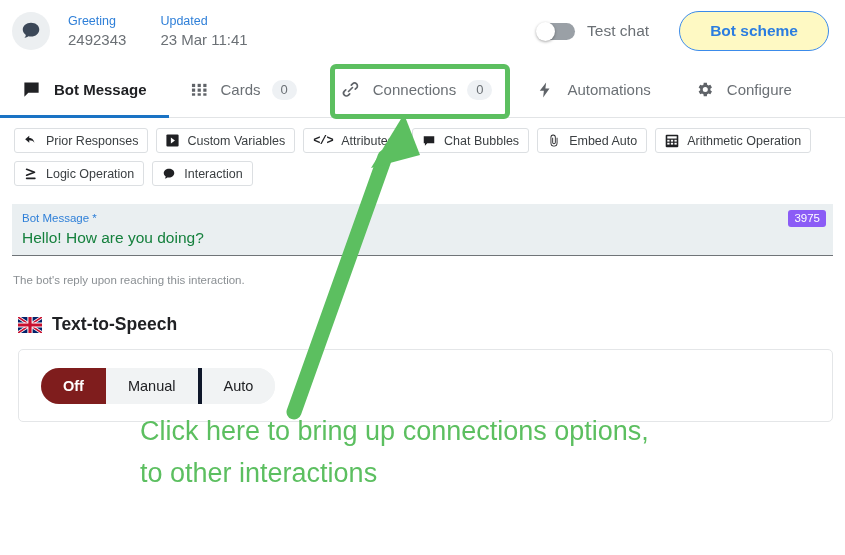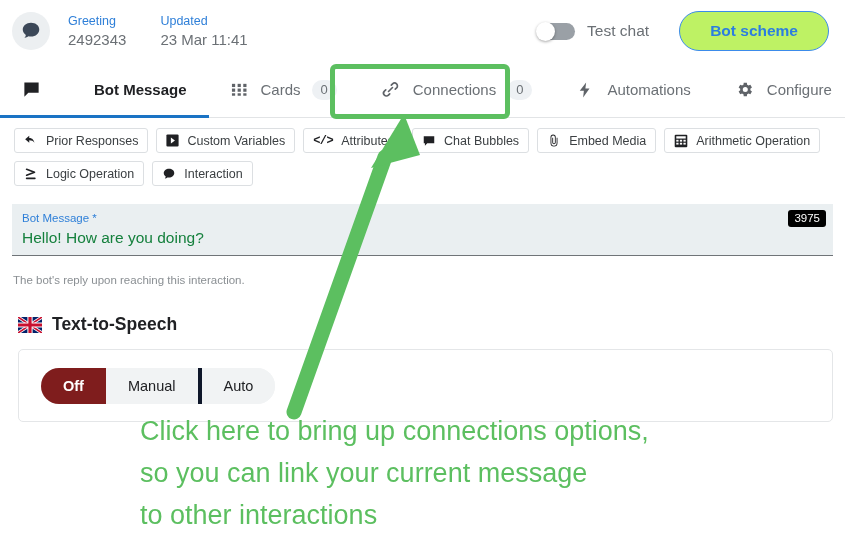--- a/index.html
+++ b/index.html
@@ -85,21 +85,21 @@
     box-shadow: 0 1px 3px rgba(0,0,0,.35);
   }
   .toggle-label {
     margin-left: 12px;
     font-size: 15.5px;
     color: #6b7075;
   }
   .btn-outline {
     border: 1.5px solid #3b8bea;
     color: #2b7de0;
-    background: #bef264;
+    background: #fef9c3;
     border-radius: 22px;
     padding: 10px 30px;
     font-size: 15.5px;
     font-weight: bold;
     font-family: "Liberation Sans", sans-serif;
     cursor: pointer;
     line-height: 18px;
   }
 
   
@@ -123,21 +123,20 @@
     white-space: nowrap;
   }
   .tab .tab-icon {
     display: flex;
     align-items: center;
     margin-right: 13px;
   }
   .tab.active {
     color: #202124;
     font-weight: bold;
-    gap: 40px;
   }
   .tab.active::after {
     content: "";
     position: absolute;
     left: 0; right: 0; bottom: -1px;
     height: 3px;
     background: #1a73c4;
   }
   .badge {
     margin-left: 11px;
@@ -222,21 +221,21 @@
   .field-value {
     color: #15803d;
     font-size: 15.5px;
     line-height: 22px;
     margin-top: 2px;
   }
   .field-counter {
     position: absolute;
     right: 7px;
     top: 6px;
-    background: #000000;
+    background: #8b5cf6;
     color: #ffffff;
     font-size: 11.5px;
     border-radius: 3px;
     padding: 2px 6px;
     line-height: 13px;
   }
   .field-help {
     font-size: 11.5px;
     color: #8a8f93;
     margin-top: 18px;
@@ -447,21 +446,21 @@
     </span>
     <span>Chat Bubbles</span>
   </div>
 
   <div class="chip">
     <span class="chip-icon">
       <svg width="14" height="14" viewBox="0 0 24 24" fill="#202124">
         <path d="M16.5 6.5v9a4.5 4.5 0 11-9 0V5.5a3 3 0 116 0v9a1.5 1.5 0 11-3 0v-8H9v8a3 3 0 106 0v-9a4.5 4.5 0 10-9 0v10a6 6 0 0012 0v-9z"></path>
       </svg>
     </span>
-    <span>Embed Media</span>
+    <span>Embed Auto</span>
   </div>
 
   <div class="chip">
     <span class="chip-icon">
       <svg width="14" height="14" viewBox="0 0 16 16" fill="none">
         <rect x="0.8" y="0.8" width="14.4" height="14.4" rx="1.2" fill="#202124"></rect>
         <rect x="2.6" y="2.6" width="10.8" height="2.6" fill="#ffffff"></rect>
         <rect x="2.6" y="6.6" width="2.6" height="2.1" fill="#ffffff"></rect>
         <rect x="6.7" y="6.6" width="2.6" height="2.1" fill="#ffffff"></rect>
         <rect x="10.8" y="6.6" width="2.6" height="2.1" fill="#ffffff"></rect>
@@ -521,15 +520,14 @@
   </div>
 </div>
 
 <svg class="arrow-svg" viewBox="0 0 845 555">
   <path d="M294 412 L385 157" stroke="#5cbf60" stroke-width="15" stroke-linecap="round" fill="none"></path>
   <path d="M404 114 L371 168 L420 155 Z" fill="#5cbf60"></path>
 </svg>
 
 <div class="annotation">
   <div>Click here to bring up connections options,</div>
-  <div>so you can link your current message</div>
   <div>to other interactions</div>
 </div>
 
 </body></html>

